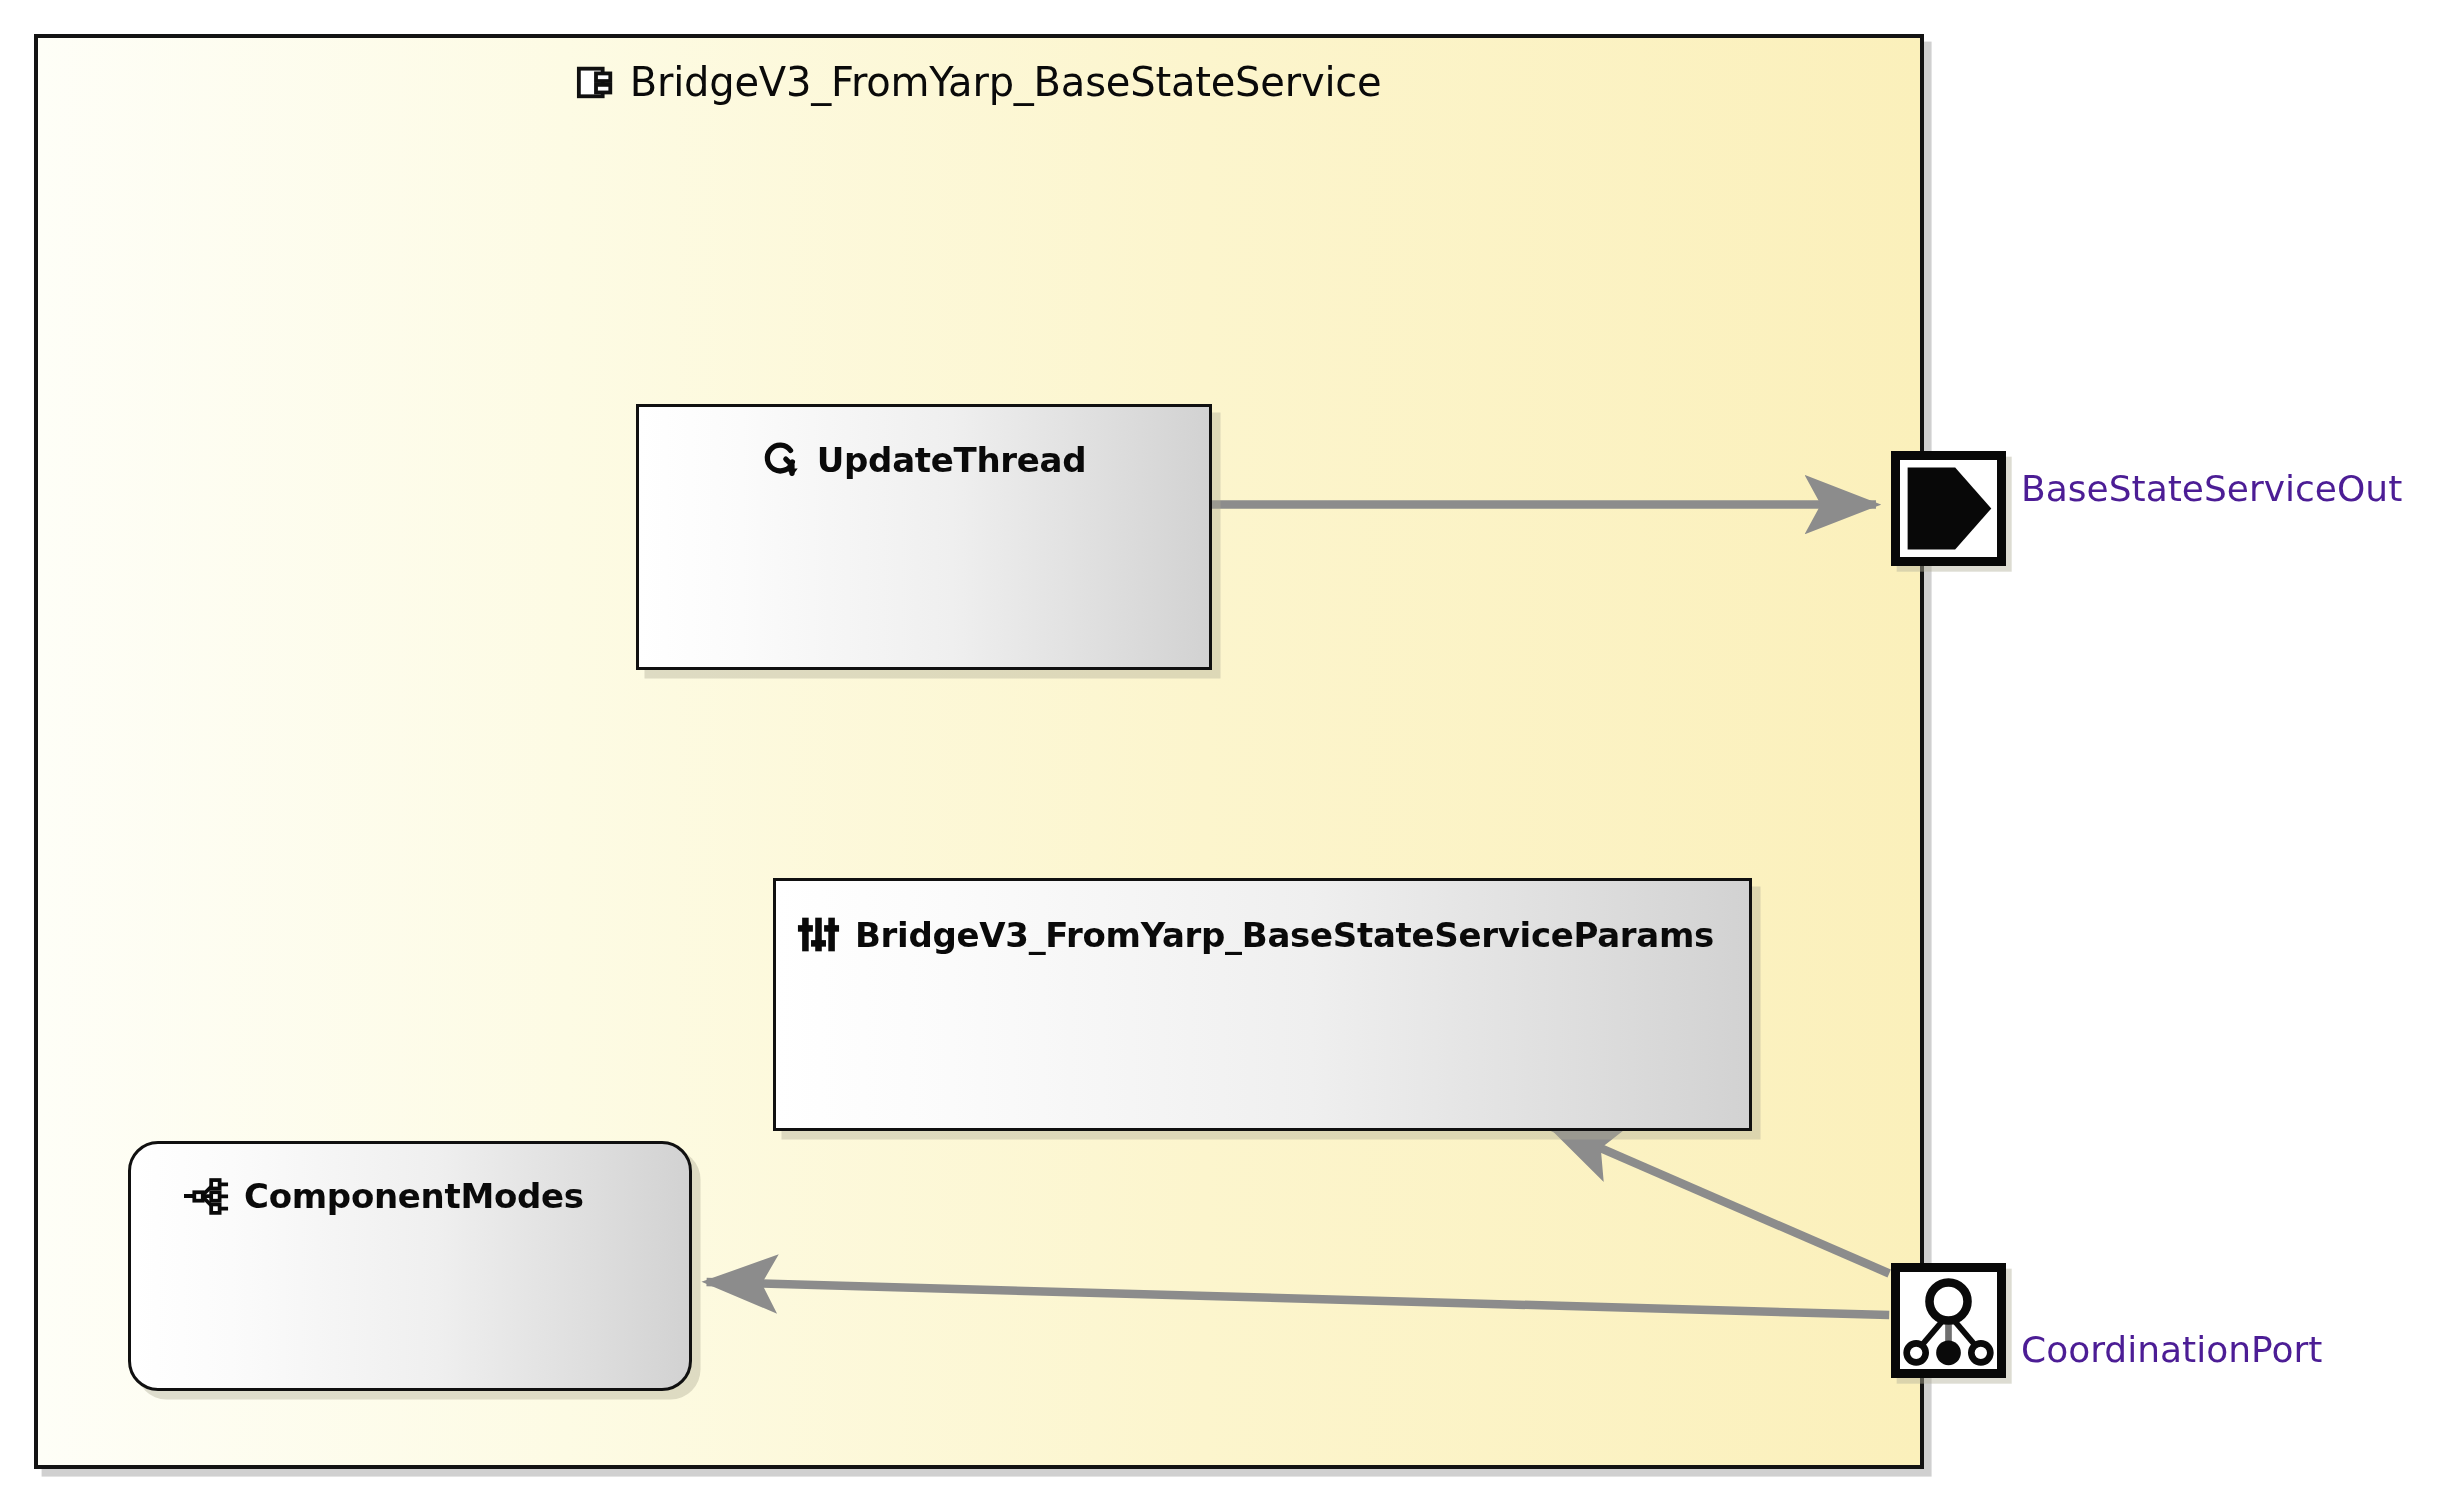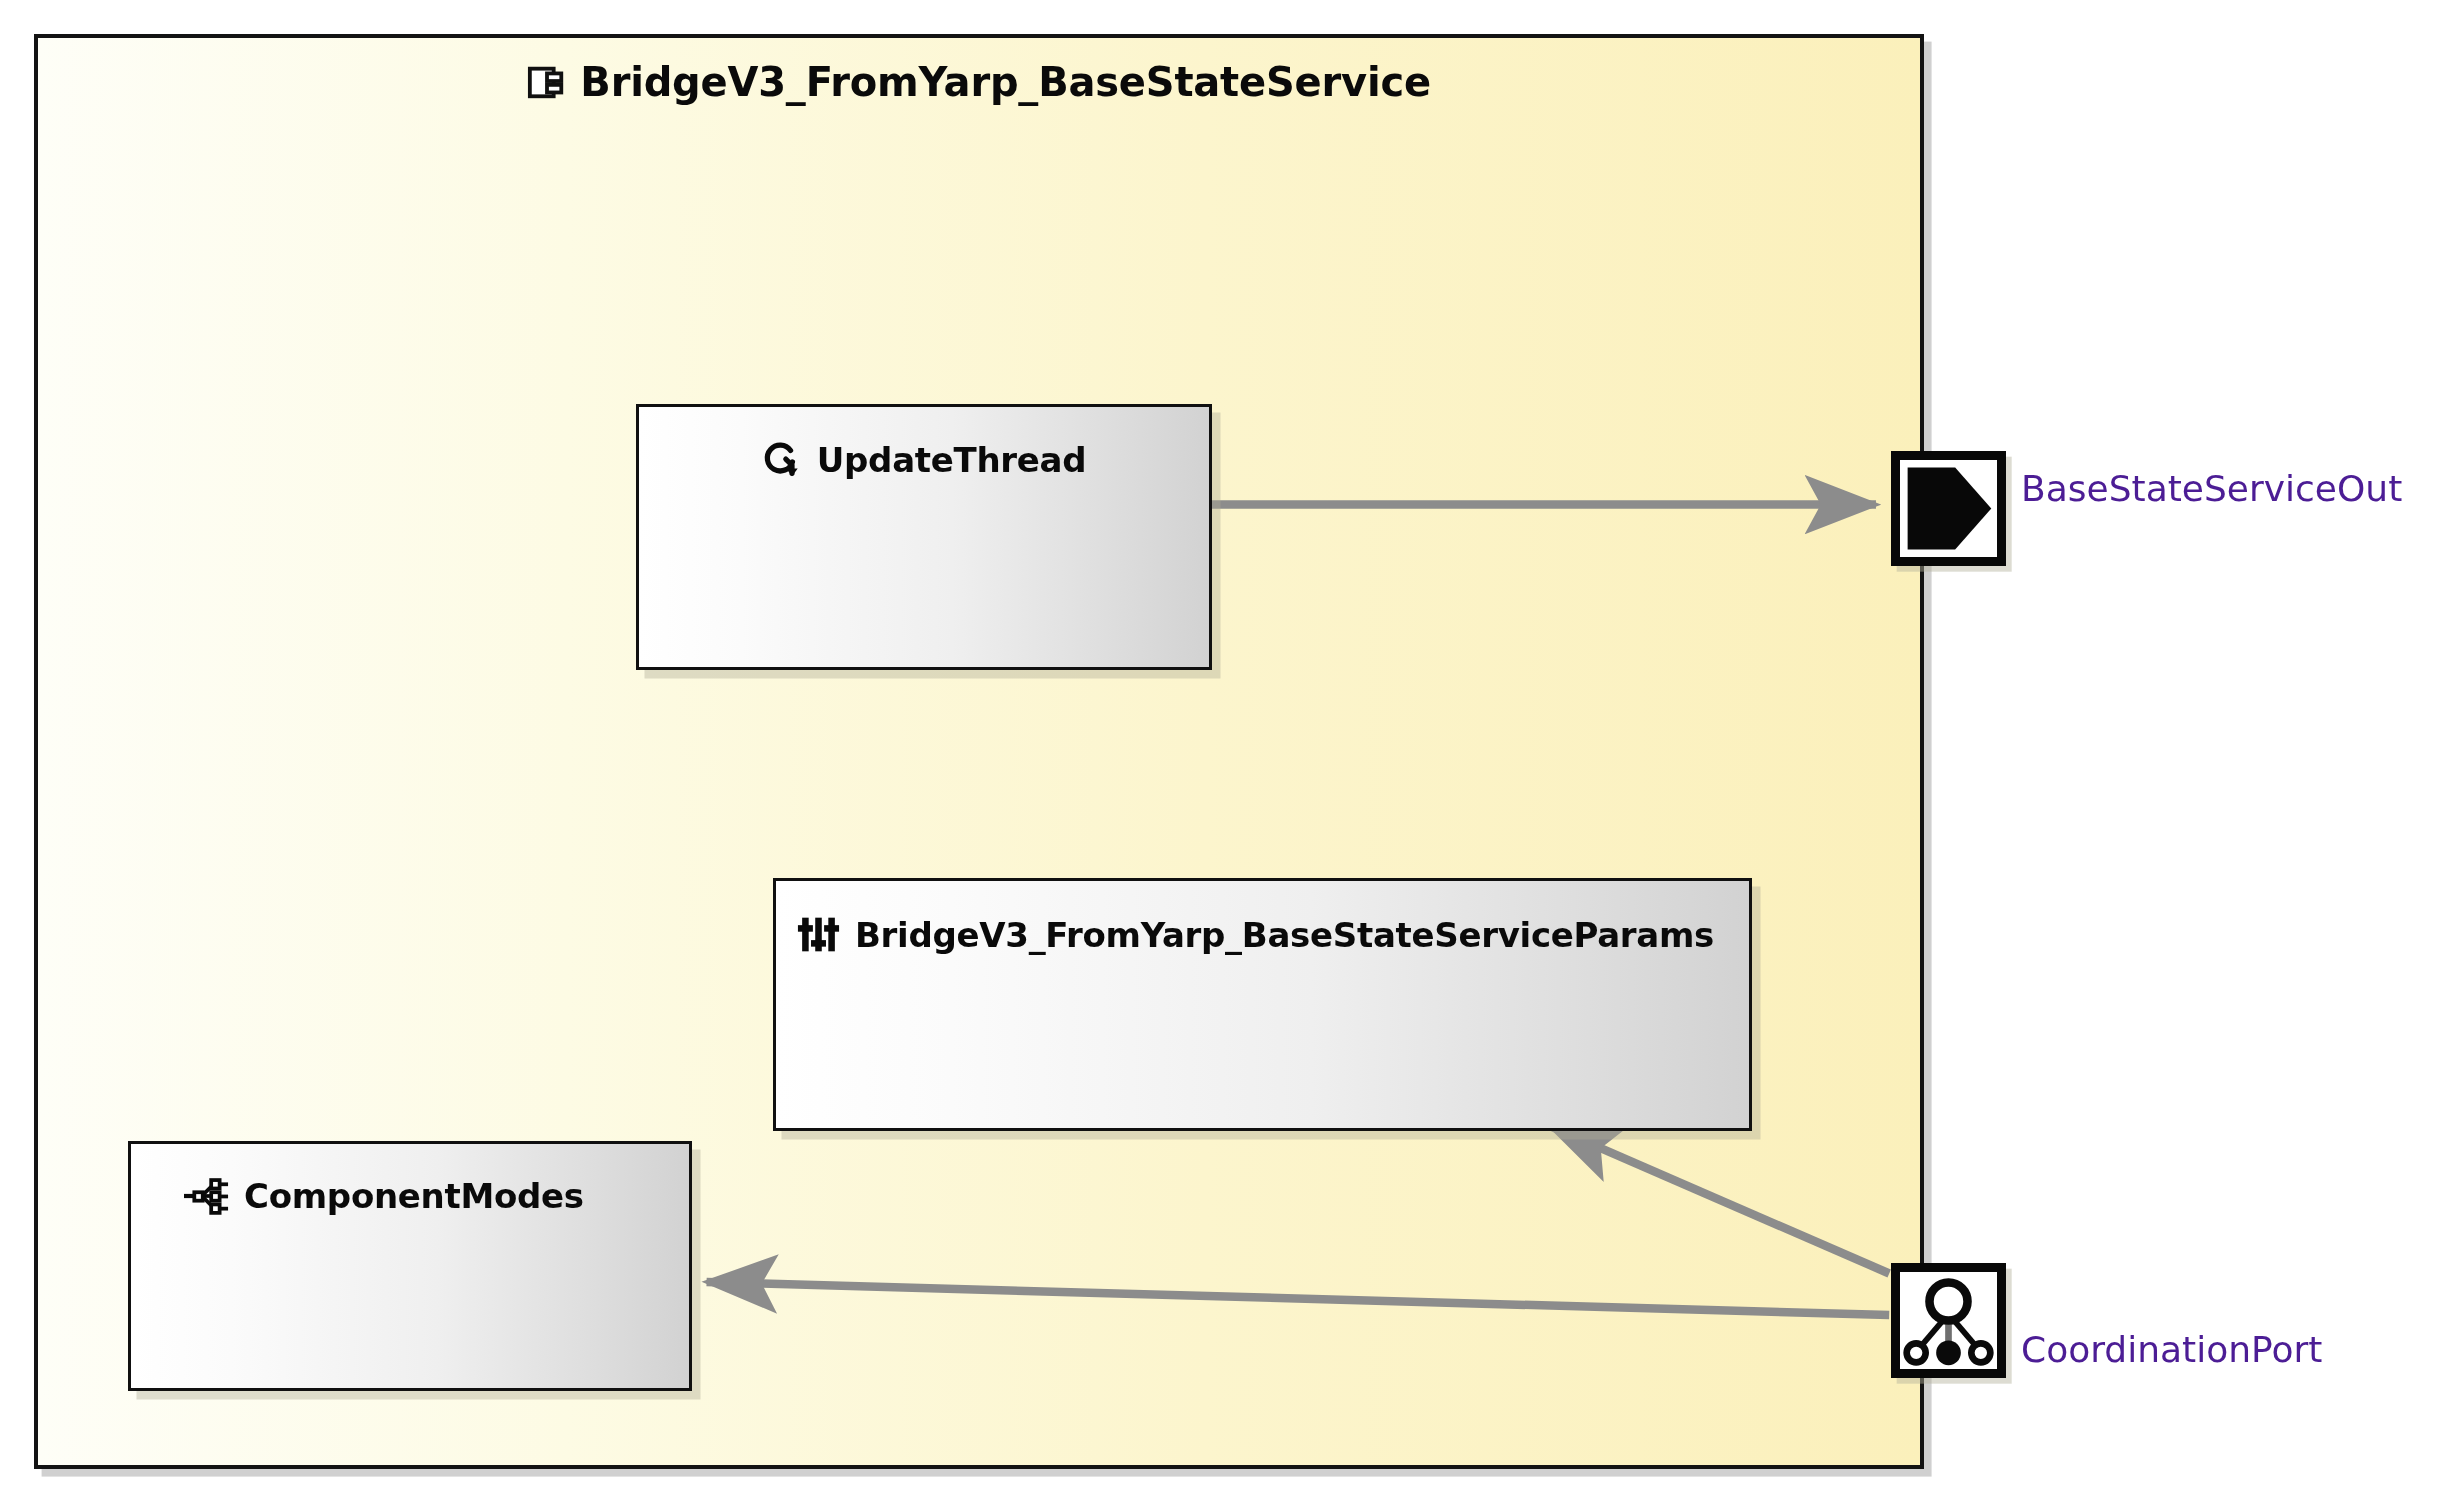--- a/index.html
+++ b/index.html
@@ -42,21 +42,21 @@
     top: 21px;
     width: 100%;
     display: flex;
     align-items: center;
     justify-content: center;
     gap: 13.2px;
     pointer-events: none;
   }
   .frame-title {
     font-size: 40px;
-    font-weight: bold;
+    font-weight: normal;
     color: #0a0a0a;
     letter-spacing: -0.2px;
     white-space: nowrap;
   }
 
   
   .node-box {
     position: absolute;
     box-sizing: border-box;
     border: 3.8px solid #101010;
@@ -84,21 +84,21 @@
   .node-label {
     font-size: 34px;
     font-weight: bold;
     color: #0a0a0a;
     white-space: nowrap;
     letter-spacing: -0.3px;
   }
 
   #box-update-thread { left: 636px; top: 404px; width: 576px; height: 266px; }
   #box-params        { left: 773px; top: 878px; width: 979px; height: 253px; }
-  #box-component-modes { left: 128px; top: 1141px; width: 564px; height: 250px; }
+  #box-component-modes { left: 128px; top: 1141px; width: 564px; height: 250px; border-radius: 30px; }
 
   
   .port {
     position: absolute;
     box-sizing: border-box;
     width: 115px;
     height: 115px;
     border: 9.4px solid #080808;
     background: #ffffff;
     box-shadow: 5.7px 5.7px 0 0 rgba(180,178,156,0.45);

